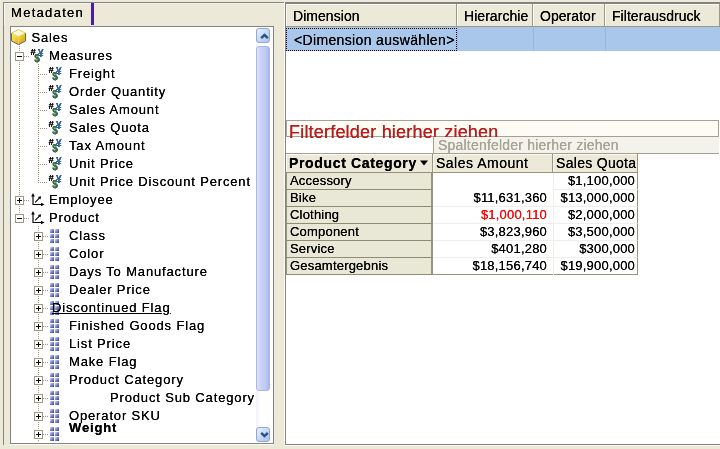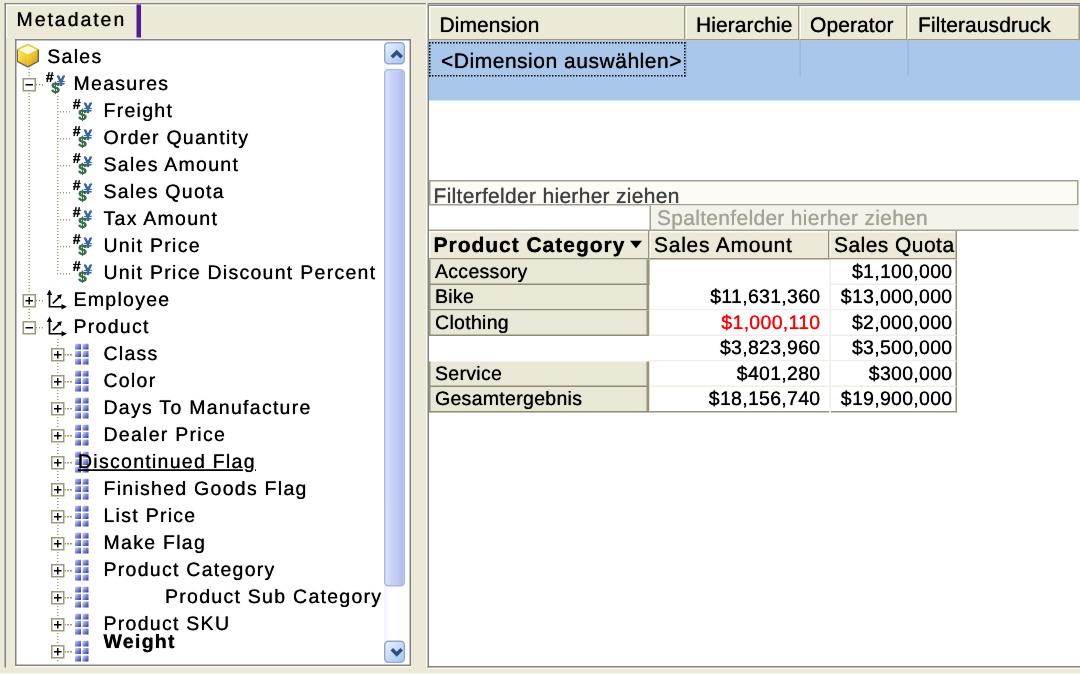--- a/index.html
+++ b/index.html
@@ -30,27 +30,27 @@
 
 #rpanel{left:285px;top:3px;width:435px;height:440px;background:#fff;
  border-left:1px solid #848284;border-bottom:1px solid #848284;border-top:1px solid #848284;box-sizing:content-box;box-shadow:0 1px 0 #FBFAF3;}
 #rpanel2{left:286px;top:4px;width:434px;height:440px;background:#fff;}
 #rwhiteline{left:284px;top:2px;width:1px;height:443px;background:#FBFAF3;}
 
 .gh{position:absolute;top:4px;height:23px;background:#ECE9D8;box-sizing:border-box;
  border-right:1px solid #9D9A84;border-bottom:1px solid #9D9A84;
  box-shadow:inset 1px 1px 0 #FBFAF3;font-size:14px;letter-spacing:0.05px;color:#000;line-height:24px;padding-left:7px;}
 
-#bluerow{left:286px;top:27px;width:434px;height:40px;background:#A9C7EB;}
+#bluerow{left:286px;top:27px;width:434px;height:24px;background:#A9C7EB;}
 .bsep{position:absolute;top:0;width:1px;height:24px;background:#95B7E2;}
 #focuscell{position:absolute;left:0;top:1px;width:171px;height:23px;border:1px dotted #000;box-sizing:border-box;}
 #bluerow span{position:absolute;left:8px;top:5px;font-size:14px;letter-spacing:0.35px;color:#000;}
 
 #fbar{left:286px;top:120px;width:433px;height:17px;background:#FCFBF4;border:1px solid #A4A194;box-sizing:border-box;}
-#fbar span{position:absolute;left:2px;top:1px;font-size:14px;letter-spacing:0.2px;color:#404040;}
+#fbar span{position:absolute;left:2px;top:1px;font-size:18px;letter-spacing:0.2px;color:#b91c1c;}
 
 #sbar{left:433px;top:137px;width:286px;height:17px;background:#F4F3EB;border-left:1px solid #A4A194;box-sizing:border-box;}
 #sbar span{position:absolute;left:4px;top:0px;font-size:14px;letter-spacing:0.2px;color:#A5A294;}
 #sline{left:286px;top:153px;width:433px;height:1px;background:#A4A194;}
 
 .ph{position:absolute;background:#ECE9D8;white-space:nowrap;overflow:hidden;box-sizing:border-box;border-bottom:1px solid #97947B;
  border-right:1px solid #97947B;box-shadow:inset 1px 1px 0 #FBFAF3;
  font-size:14px;color:#000;line-height:19px;padding-left:3px;}
 .plabel{position:absolute;left:286px;width:147px;height:17px;background:#E9E7D6;box-sizing:border-box;
  border-bottom:1px solid #8F8C73;border-right:2px solid #97947B;border-left:1px solid #97947B;
@@ -427,21 +427,21 @@
           </defs>
           <g fill="url(#ag)">
             <rect x="0" y="0" width="4" height="4"></rect>
             <rect x="5" y="0" width="4" height="4"></rect>
             <rect x="0" y="5" width="4" height="4"></rect>
             <rect x="5" y="5" width="4" height="4"></rect>
             <rect x="0" y="10" width="4" height="4"></rect>
             <rect x="5" y="10" width="4" height="4"></rect>
           </g>
         </svg></div>
-      <div class="ttext" style="left: 58px; top: 380px;">Product SKU</div>
+      <div class="ttext" style="left: 58px; top: 380px;">Operator SKU</div>
       <div class="doth" style="left: 32px; top: 407px; width: 5px;"></div>
       <div class="ebox" style="left: 23px; top: 403px;">
         <div class="" style="position: absolute; left: 1px; top: 3px; width: 5px; height: 1px; background: rgb(0, 0, 0);"></div>
         <div class="" style="position: absolute; left: 3px; top: 1px; width: 1px; height: 5px; background: rgb(0, 0, 0);"></div>
       </div>
       <div class="" style="position: absolute; left: 39px; top: 400px;"><svg width="10" height="15" viewBox="0 0 10 15">
           <defs>
             <linearGradient id="ag" x1="0" y1="0" x2="1" y2="1">
               <stop offset="0" stop-color="#D5E4FB"></stop>
               <stop offset="0.45" stop-color="#8490D4"></stop>
@@ -508,20 +508,21 @@
     <div class="ph" style="left: 433px; top: 154px; width: 120px; height: 19px;"><span style="letter-spacing:0.5px;">Sales Amount</span></div>
     <div class="ph" style="left: 553px; top: 154px; width: 85px; height: 19px; padding-left: 3px;"><span style="letter-spacing:0.3px;">Sales Quota</span></div>
     <div class="plabel" style="left: 286px; top: 173px;">Accessory</div>
     <div class="pval" style="left: 554px; top: 173px; width: 84px; padding-right: 2px; border-right: 1px solid rgb(151, 148, 123);">$1,100,000</div>
     <div class="plabel" style="left: 286px; top: 190px;">Bike</div>
     <div class="pval" style="left: 433px; top: 190px; width: 120px; padding-right: 6px;">$11,631,360</div>
     <div class="pval" style="left: 554px; top: 190px; width: 84px; padding-right: 2px; border-right: 1px solid rgb(151, 148, 123);">$13,000,000</div>
     <div class="plabel" style="left: 286px; top: 207px;">Clothing</div>
     <div class="pval" style="left: 433px; top: 207px; width: 120px; padding-right: 6px; color: rgb(254, 0, 0);">$1,000,110</div>
     <div class="pval" style="left: 554px; top: 207px; width: 84px; padding-right: 2px; border-right: 1px solid rgb(151, 148, 123);">$2,000,000</div>
+    <div class="plabel" style="left: 286px; top: 224px;">Component</div>
     <div class="pval" style="left: 433px; top: 224px; width: 120px; padding-right: 6px;">$3,823,960</div>
     <div class="pval" style="left: 554px; top: 224px; width: 84px; padding-right: 2px; border-right: 1px solid rgb(151, 148, 123);">$3,500,000</div>
     <div class="plabel" style="left: 286px; top: 241px;">Service</div>
     <div class="pval" style="left: 433px; top: 241px; width: 120px; padding-right: 6px;">$401,280</div>
     <div class="pval" style="left: 554px; top: 241px; width: 84px; padding-right: 2px; border-right: 1px solid rgb(151, 148, 123);">$300,000</div>
     <div class="plabel" style="left: 286px; top: 258px;">Gesamtergebnis</div>
     <div class="pval" style="left: 433px; top: 258px; width: 120px; padding-right: 6px; border-bottom: 1px solid rgb(151, 148, 123);">$18,156,740</div>
     <div class="pval" style="left: 554px; top: 258px; width: 84px; padding-right: 2px; border-right: 1px solid rgb(151, 148, 123); border-bottom: 1px solid rgb(151, 148, 123);">$19,900,000</div>
     <div class="" style="left: 553px; top: 173px; width: 1px; height: 102px; background: rgb(239, 239, 234); position: absolute;"></div>
   </div>

